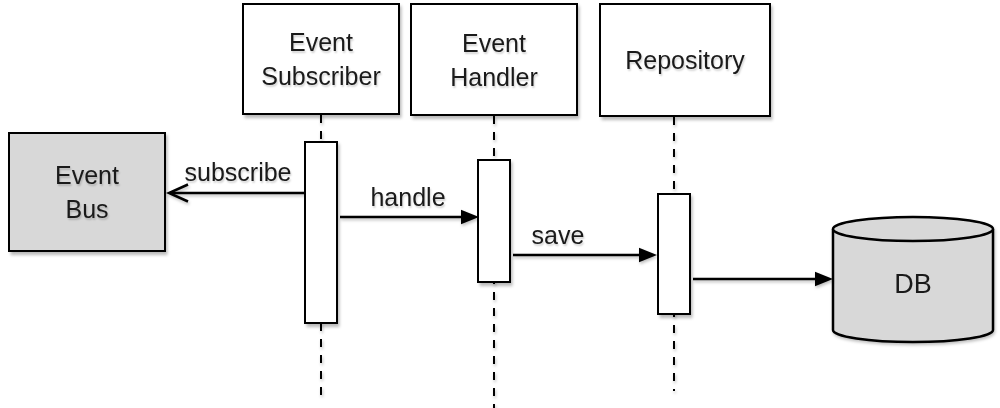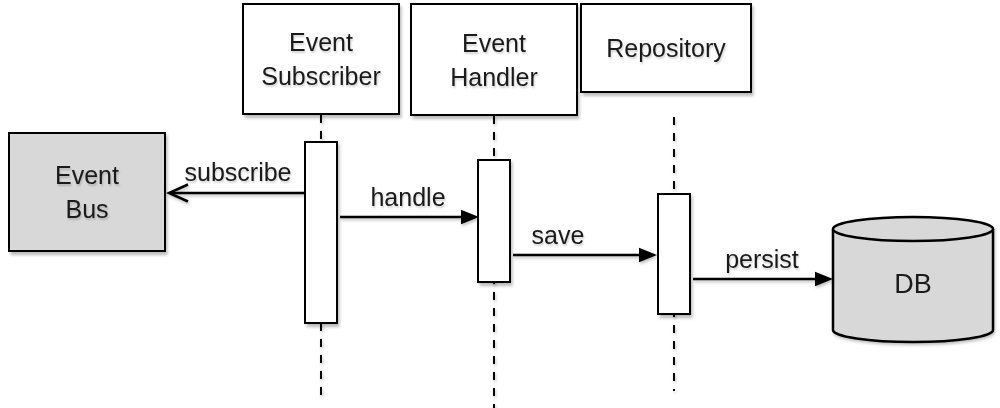--- a/index.html
+++ b/index.html
@@ -99,31 +99,30 @@
   </svg>
 
   <div class="pbox" style="left:242px; top:3px; width:158px; height:112px;">
     <span class="lbl">Event
 Subscriber</span>
   </div>
   <div class="pbox" style="left:410px; top:3px; width:168px; height:113px;">
     <span class="lbl">Event
 Handler</span>
   </div>
-  <div class="pbox" style="left:580px; top:3px; width:172px; height:90px;">
+  <div class="pbox" style="left:599px; top:3px; width:172px; height:114px;">
     <span class="lbl">Repository</span>
   </div>
 
   <div class="pbox gray" style="left:8px; top:132px; width:158px; height:120px;">
     <span class="lbl">Event
 Bus</span>
   </div>
 
   <div class="activation" style="left:304px; top:141px; width:34px; height:183px;"></div>
   <div class="activation" style="left:477px; top:159px; width:34px; height:124px;"></div>
   <div class="activation" style="left:657px; top:193px; width:34px; height:122px;"></div>
 
   <div class="msg-label" style="left:238px; top:158px;">subscribe</div>
   <div class="msg-label" style="left:408px; top:183px;">handle</div>
   <div class="msg-label" style="left:558px; top:221px;">save</div>
-  <div class="msg-label" style="left:762px; top:245px;">persist</div>
 
 </div>
 
 </body></html>

